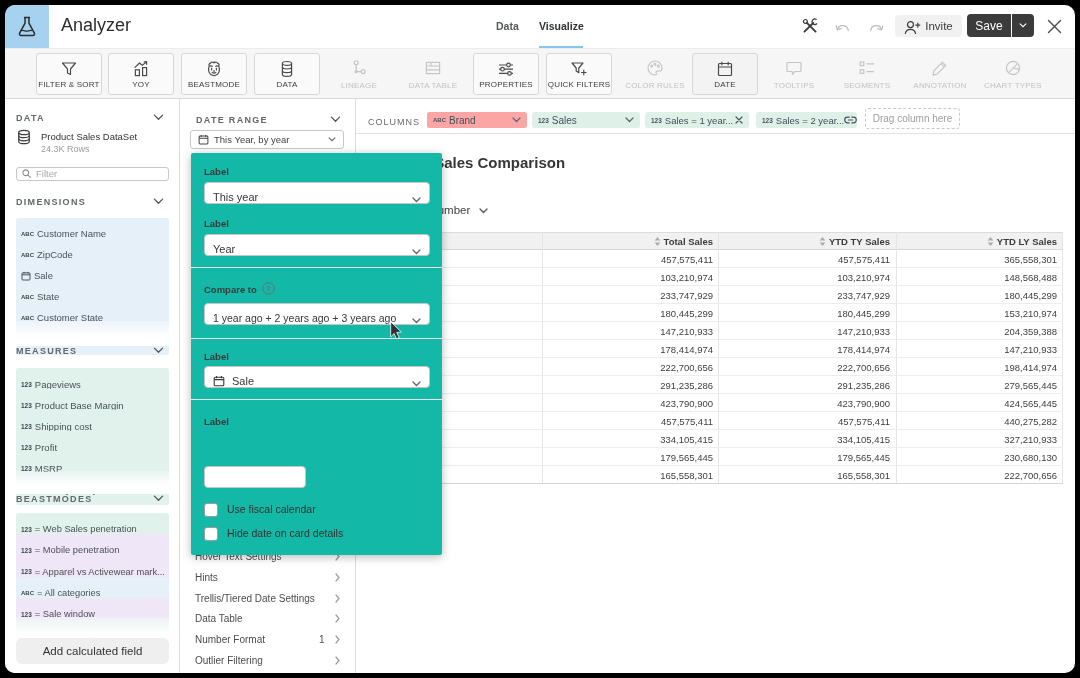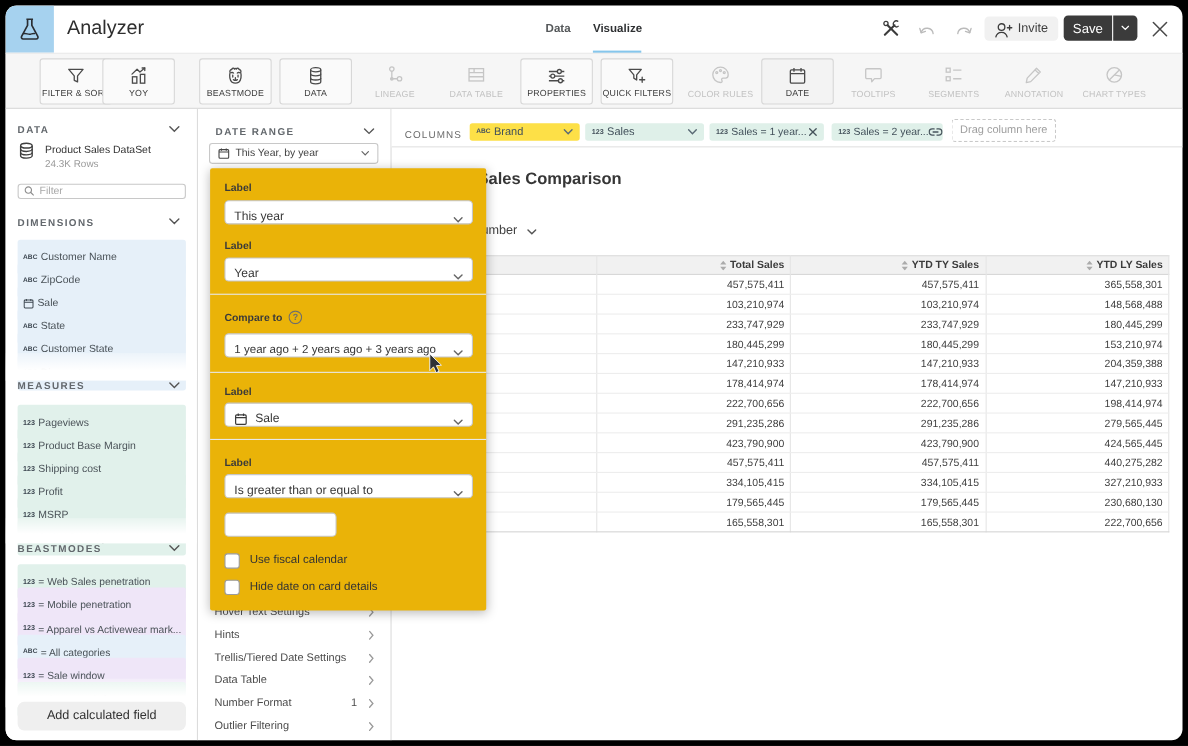--- a/index.html
+++ b/index.html
@@ -74,21 +74,21 @@
         <path d="M1.5 1.5l12 12M13.5 1.5l-12 12"></path>
       </svg>
     </div>
 <div class="ab" style="left:0;top:43px;width:1070px;height:51px;background:#f6f6f6;border-top:1px solid #ececec;border-bottom:1px solid #d8d8d8"></div>
 <div class="tbtn" style="left:31px;background:#fafafa">
       <svg width="18" height="18" viewBox="0 0 18 18" fill="none" stroke="#4a4a4a" stroke-width="1.2">
         <path d="M2.5 3h13l-5 6v5.5l-3-1.5V9z" stroke-linejoin="round"></path>
       </svg>
       <span class="tlab">FILTER &amp; SORT</span>
     </div>
-<div class="tbtn" style="left:88px;background:#fafafa">
+<div class="tbtn" style="left:103px;background:#fafafa">
       <svg width="18" height="18" viewBox="0 0 18 18" fill="none" stroke="#4a4a4a" stroke-width="1.2">
         <rect x="3.4" y="9.8" width="4" height="5.8"></rect>
         <rect x="10.6" y="7.6" width="4" height="8"></rect>
         <path d="M3 7.4L7.6 3l2.6 2.4 4.4-3.6" stroke-linecap="round" stroke-linejoin="round"></path>
         <path d="M14.6 1.8v2.4M14.6 1.8h-2.4" stroke-linecap="round"></path>
       </svg>
       <span class="tlab">YOY</span>
     </div>
 <div class="tbtn" style="left:176px;background:#fafafa">
       <svg width="18" height="18" viewBox="0 0 18 18" fill="none" stroke="#4a4a4a" stroke-width="1.2">
@@ -354,21 +354,21 @@
       </svg>
     </div>
 <div class="mitem" style="top:649.9999999999998px">Outlier Filtering</div>
 <div class="ab" style="left:330px;top:650.9999999999998px">
       <svg width="5" height="9" viewBox="0 0 5 9">
         <path d="M1 1l3 3.5L1 8" stroke="#9a9a9a" stroke-width="1.2" fill="none" stroke-linecap="round"></path>
       </svg>
     </div>
 <div class="ab" style="left:351px;top:94px;width:719px;height:35px;border-bottom:1px solid #e2e2e2;background:#fff"></div>
 <div class="ab" style="left:363px;top:112px;font-size:9px;color:#6a6a6a;letter-spacing:1px">COLUMNS</div>
-<div class="cpill" style="left:422px;top:107px;width:100px;background:#fde047">
+<div class="cpill" style="left:422px;top:107px;width:100px;background:#fca5a5">
       <span style="font-size:6px;font-weight:bold;color:#45525c;letter-spacing:0;margin-right:3px;flex:none">ABC</span>
       <span>Brand</span>
       <span style="margin-left:auto">
         <svg width="9" height="6" viewBox="0 0 9 6">
           <path d="M1 1l3.5 3.5L8 1" stroke="#5a6a75" stroke-width="1.3" fill="none" stroke-linecap="round"></path>
         </svg>
       </span>
     </div>
 <div class="cpill" style="left:527px;top:107px;width:108px;background:#dff0e9">
       <span style="font-size:6.5px;font-weight:bold;color:#45525c;letter-spacing:0;margin-right:3px;flex:none">123</span>
@@ -467,21 +467,21 @@
 <div class="num" style="top:429px;left:785px;width:100px">334,105,415</div>
 <div class="num" style="top:429px;left:952px;width:100px">327,210,933</div>
 <div class="ab" style="left:351px;top:443px;width:707px;height:18px;border-bottom:1px solid #ededed"></div>
 <div class="num" style="top:447px;left:608px;width:100px">179,565,445</div>
 <div class="num" style="top:447px;left:785px;width:100px">179,565,445</div>
 <div class="num" style="top:447px;left:952px;width:100px">230,680,130</div>
 <div class="ab" style="left:351px;top:461px;width:707px;height:18px;border-bottom:1px solid #d5d5d5"></div>
 <div class="num" style="top:465px;left:608px;width:100px">165,558,301</div>
 <div class="num" style="top:465px;left:785px;width:100px">165,558,301</div>
 <div class="num" style="top:465px;left:952px;width:100px">222,700,656</div>
-<div class="ab" style="left:186px;top:148px;width:251px;height:402px;background:#eab308;border-radius:2px;box-shadow:0 2px 10px rgba(0,0,0,.28);z-index:50">
+<div class="ab" style="left:186px;top:148px;width:251px;height:402px;background:#14b8a6;border-radius:2px;box-shadow:0 2px 10px rgba(0,0,0,.28);z-index:50">
 <div class="plab" style="top:13px">Label</div>
 <div class="inp" style="top:29px">
         <span>This year</span>
         <svg class="cv" width="9" height="6" viewBox="0 0 9 6">
           <path d="M1 1l3.5 3.5L8 1" stroke="#666" stroke-width="1.3" fill="none" stroke-linecap="round"></path>
         </svg>
       </div>
 <div class="plab" style="top:65px">Label</div>
 <div class="inp" style="top:81px">
         <span>Year</span>
@@ -510,26 +510,20 @@
           <rect x="1.2" y="2.2" width="9.6" height="8.6" rx="1"></rect>
           <path d="M1.2 4.6h9.6M3.6 1v2.2M8.4 1v2.2"></path>
         </svg>
         <span>Sale</span>
         <svg class="cv" width="9" height="6" viewBox="0 0 9 6">
           <path d="M1 1l3.5 3.5L8 1" stroke="#666" stroke-width="1.3" fill="none" stroke-linecap="round"></path>
         </svg>
       </div>
 <div class="ab" style="left:0;top:246px;width:251px;height:1px;background:#e8e8e8"></div>
 <div class="plab" style="top:263px">Label</div>
-<div class="inp" style="top:278px">
-        <span>Is greater than or equal to</span>
-        <svg class="cv" width="9" height="6" viewBox="0 0 9 6">
-          <path d="M1 1l3.5 3.5L8 1" stroke="#666" stroke-width="1.3" fill="none" stroke-linecap="round"></path>
-        </svg>
-      </div>
 <div class="inp" style="top:313px;width:102px"></div>
 <div class="cb" style="top:350px"></div>
       <div class="cblab" style="top:350px">Use fiscal calendar</div>
 <div class="cb" style="top:374px"></div>
       <div class="cblab" style="top:374px">Hide date on card details</div>
 </div>
 <svg width="13" height="19" viewBox="0 0 13 19" style="position:absolute;left:385px;top:316px;z-index:60">
       <path d="M.7.7l10.6 10.3-4.6.4 2.5 5.1-2.7 1.3-2.4-5.3L.7 15.9z" fill="#2e3236" stroke="#fff" stroke-width="0.8"></path>
     </svg>
 </div>

